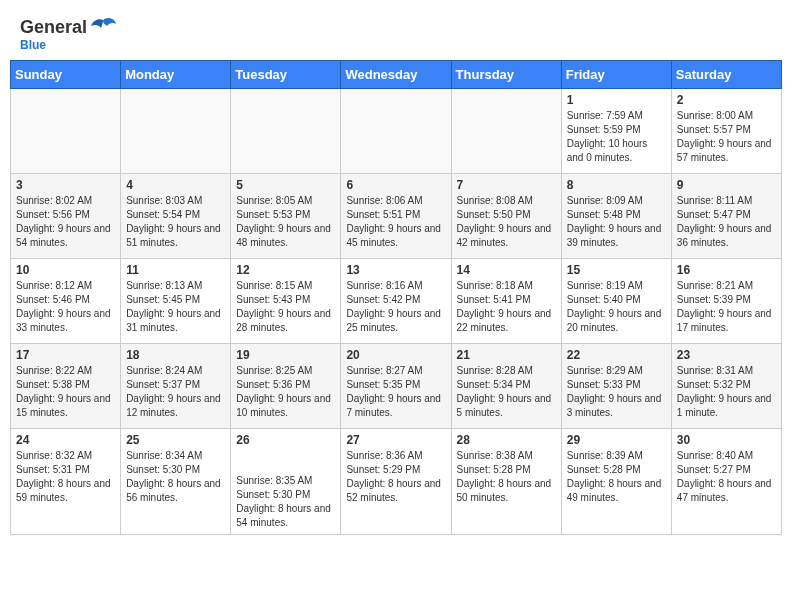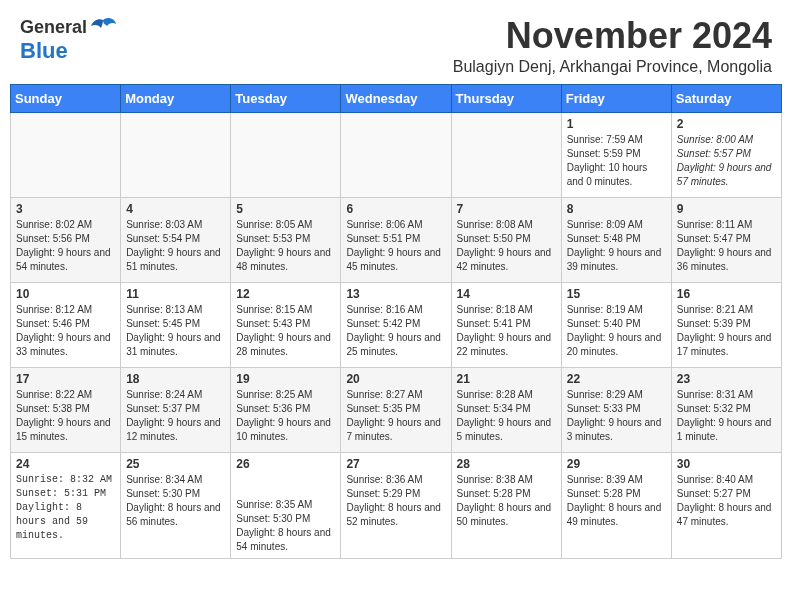--- a/index.html
+++ b/index.html
@@ -23,21 +23,21 @@
     .logo-text {
       display: flex;
       align-items: center;
     }
     .logo-general {
       font-size: 18px;
       font-weight: bold;
       color: #333;
     }
     .logo-blue {
-      font-size: 22px;
+      font-size: 12px;
       font-weight: bold;
       color: #2176c7;
     }
     .logo-bird {
       width: 28px;
       height: 22px;
       margin-left: 2px;
     }
     .title-block {
       text-align: right;
@@ -107,24 +107,20 @@
 <div class="header">
   <div class="logo">
     <div class="logo-text">
       <span class="logo-general">General</span>
       <svg class="logo-bird" viewBox="0 0 28 22" xmlns="http://www.w3.org/2000/svg">
         <path d="M14 4 C18 0, 26 2, 27 8 C24 6, 20 7, 18 10 C16 8, 14 8, 14 4Z" fill="#2176c7"></path>
         <path d="M14 4 C10 2, 4 4, 2 10 C6 8, 10 9, 12 12 C13 9, 14 7, 14 4Z" fill="#1a5fa8"></path>
       </svg>
     </div>
     <span class="logo-blue">Blue</span>
-  </div>
-  <div class="title-block">
-    <div class="month-year">November 2024</div>
-    <div class="location">Bulagiyn Denj, Arkhangai Province, Mongolia</div>
   </div>
 </div>
 
 <div class="calendar-wrapper">
   <table class="calendar">
     <thead>
       <tr>
         <th>Sunday</th>
         <th>Monday</th>
         <th>Tuesday</th>
@@ -142,21 +138,21 @@
           <td class="empty"></td>
           <td class="empty"></td>
           <td>
             <div class="day-number">1</div>
             <div class="day-info" style="white-space: pre-line;">Sunrise: 7:59 AM
 Sunset: 5:59 PM
 Daylight: 10 hours and 0 minutes.</div>
           </td>
           <td>
             <div class="day-number">2</div>
-            <div class="day-info" style="white-space: pre-line; font-style: italic;">Sunrise: 8:00 AM
+            <div class="day-info" style="white-space: pre-line;">Sunrise: 8:00 AM
 Sunset: 5:57 PM
 Daylight: 9 hours and 57 minutes.</div>
           </td>
         </tr>
         <tr>
           <td>
             <div class="day-number">3</div>
             <div class="day-info" style="white-space: pre-line;">Sunrise: 8:02 AM
 Sunset: 5:56 PM
 Daylight: 9 hours and 54 minutes.</div>
@@ -282,21 +278,21 @@
           <td>
             <div class="day-number">23</div>
             <div class="day-info" style="white-space: pre-line;">Sunrise: 8:31 AM
 Sunset: 5:32 PM
 Daylight: 9 hours and 1 minute.</div>
           </td>
         </tr>
         <tr>
           <td>
             <div class="day-number">24</div>
-            <div class="day-info" style="white-space: pre-line; font-family: Liberation Mono, monospace;">Sunrise: 8:32 AM
+            <div class="day-info" style="white-space: pre-line;">Sunrise: 8:32 AM
 Sunset: 5:31 PM
 Daylight: 8 hours and 59 minutes.</div>
           </td>
           <td>
             <div class="day-number">25</div>
             <div class="day-info" style="white-space: pre-line;">Sunrise: 8:34 AM
 Sunset: 5:30 PM
 Daylight: 8 hours and 56 minutes.</div>
           </td>
           <td>

